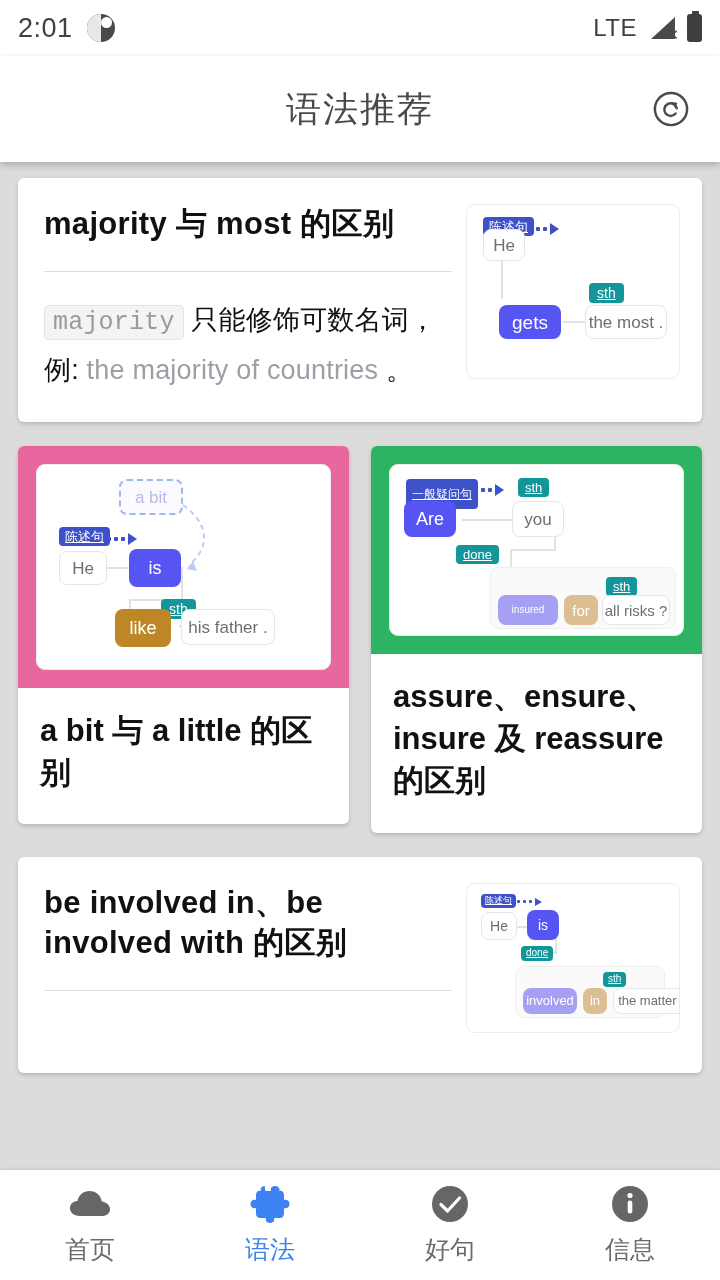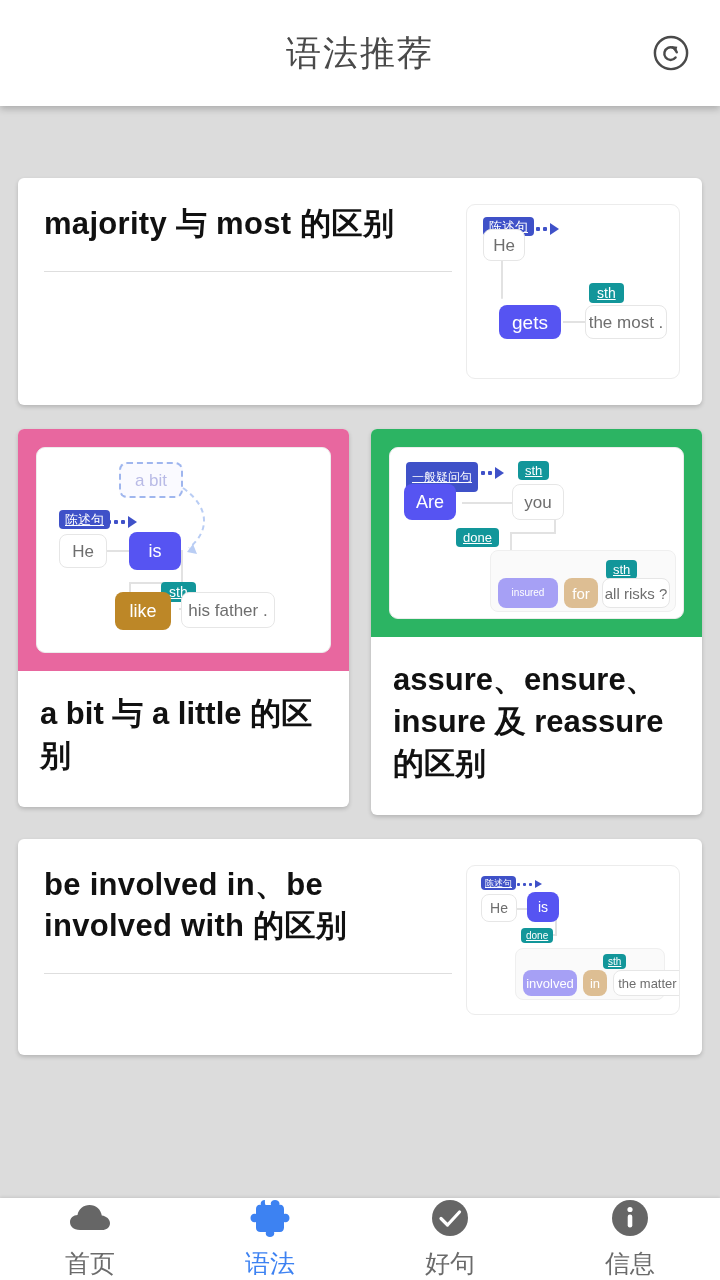--- a/index.html
+++ b/index.html
@@ -131,54 +131,69 @@
   .row2 { display: flex; gap: 22px; margin-bottom: 24px; align-items: flex-start; }
   .col-card { flex: 1 1 0; min-width: 0; background: #fff; border-radius: 6px;
     box-shadow: 0 2px 4px rgba(0,0,0,.18); overflow: hidden; }
   .hero { padding: 18px; }
   .hero .diagram { width: 100%; }
   .col-card .col-title { padding: 22px 22px 30px 22px; font-size: 31px; font-weight: bold;
     color: #111; line-height: 1.36; }
 
   
   .bottomnav {
-    position: absolute; left: 0; right: 0; bottom: 0; height: 82px; background: #fff;
+    position: absolute; left: 0; right: 0; bottom: 0; height: 110px; background: #fff;
     display: flex; align-items: center; box-shadow: 0 -1px 3px rgba(0,0,0,.10);
   }
   .nav-item {
     flex: 1 1 0; display: flex; flex-direction: column; align-items: center; gap: 9px;
     cursor: pointer;
   }
   .nav-label { font-size: 25px; color: #6b6b6b; }
   .nav-item.active .nav-label { color: #3d82f2; }
   .nav-icon { width: 42px; height: 40px; display: flex; align-items: center; justify-content: center; }
 </style>
 </head>
 <body>
 
 <div class="phone">
 
+  <div class="statusbar">
+    <span class="sb-time">2:01</span>
+    <span class="sb-dot-icon"></span>
+    <span class="sb-right">
+      <span class="sb-lte">LTE</span>
+      <span class="sb-signal">
+        <span class="tri"></span>
+          <span class="x">✕</span>
+      </span>
+      <span class="sb-batt"></span>
+    </span>
+  </div>
 
   <div class="appbar">
     <span class="appbar-title">语法推荐</span>
     <span class="refresh-btn">
       <svg width="42" height="42" viewBox="0 0 24 24" fill="none" stroke="#4a4a4a" stroke-width="1.4">
         <circle cx="12" cy="12" r="9.2"></circle>
         <path d="M15.3 11.6 A3.6 3.6 0 1 0 14.6 14.6" stroke-linecap="round"></path>
         <path d="M12.2 8.0 L15.6 8.4 L14.6 11.7 Z" fill="#4a4a4a" stroke="none"></path>
       </svg>
     </span>
   </div>
 
   <div class="content">
 
     <div class="card card-wide">
       <div class="col-text">
         <div class="card-title">majority 与 most 的区别</div>
         <div class="divider"></div>
+        <div class="card-body">
+          <span class="code-chip">majority</span><span> 只能修饰可数名词，例: </span><span class="grey-text">the majority of countries</span><span> 。</span>
+        </div>
       </div>
       <div class="col-diagram">
         <div class="diagram" style="width:214px;height:175px;">
 
           <div class="badge badge-indigo" style="left:16px;top:12px;height:19px;padding:0 6px;font-size:13px;">陈述句</div>
           <div class="arrow-dots" style="left:62px;top:18px;">
             <i></i>
               <i></i>
               <i></i>
               <span class="arrow-head"></span>

